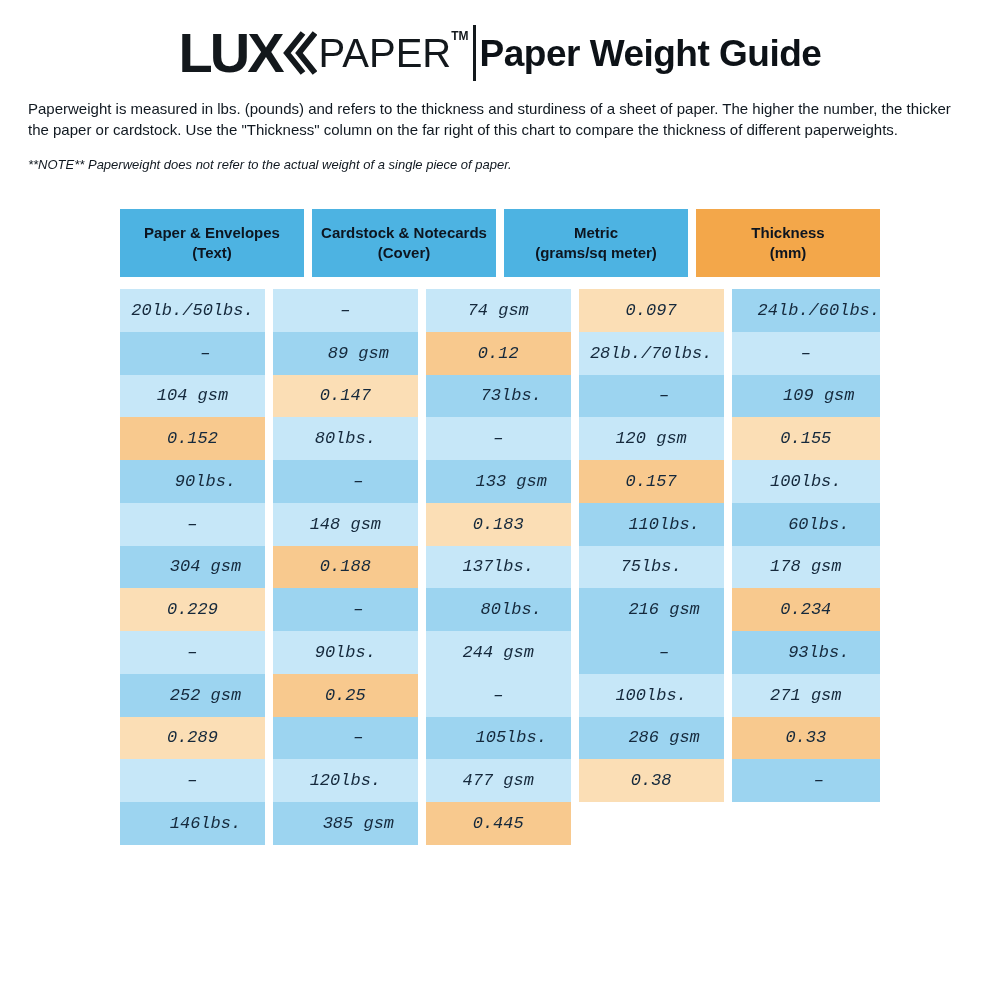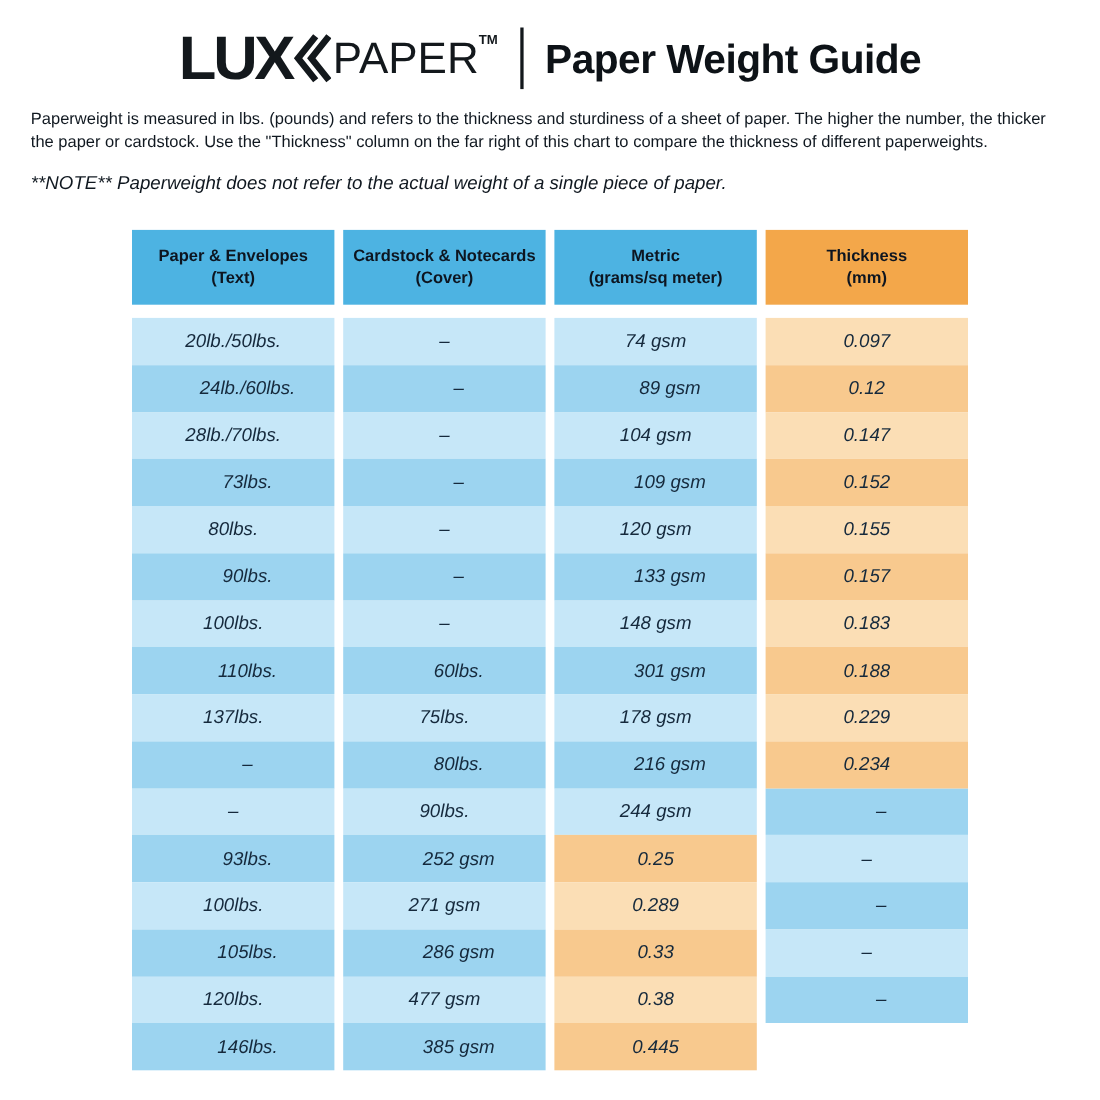--- a/index.html
+++ b/index.html
@@ -3,21 +3,21 @@
 <meta charset="utf-8">
 <style>
   html,body{margin:0;padding:0;background:#ffffff;}
   .page{
     position:relative;width:1000px;height:1000px;background:#ffffff;
     font-family:"Liberation Sans",sans-serif;color:#101820;overflow:hidden;
   }
   
   .brand-header{
     position:absolute;top:20px;left:0;right:0;height:66px;
-    display:flex;justify-content:center;align-items:center;gap:20px;
+    display:flex;justify-content:center;align-items:center;gap:4px;
   }
   .logo{display:flex;align-items:center;}
   .logo-lux{
     font-size:56px;font-weight:900;letter-spacing:-3px;color:#13181c;line-height:1;
   }
   .logo-chevrons{display:block;margin:0 2px 0 1px;}
   .logo-paper{
     font-size:40px;font-weight:400;letter-spacing:0px;color:#13181c;line-height:1;
   }
   .logo-tm{
@@ -27,37 +27,38 @@
   .page-title{
     font-size:37px;font-weight:800;color:#0d1217;letter-spacing:-0.5px;line-height:1;
   }
   
   .intro{
     position:absolute;top:99px;left:28px;width:946px;
     font-size:15px;line-height:1.38;color:#101820;
   }
   .note{
     position:absolute;top:157px;left:28px;width:946px;
-    font-size:17px;font-style:italic;color:#101820;
+    font-size:13px;font-style:italic;color:#101820;
   }
   
   .pw-table{position:absolute;top:209px;left:120px;width:760px;}
   .t-head{
     display:grid;grid-template-columns:repeat(4,1fr);column-gap:8px;
     height:68px;margin-bottom:12px;
   }
   .hcell{
     display:flex;flex-direction:column;justify-content:center;align-items:center;
     font-weight:700;font-size:15px;line-height:1.35;color:#0d1520;
   }
   .h-blue{background:var(--header_blue);}
   .h-orange{background:var(--header_orange);}
   .t-body{
-    display:grid;grid-template-columns:repeat(4,1fr);column-gap:8px;
+    display:grid;grid-template-columns:repeat(5,1fr);column-gap:8px;
     grid-auto-rows:42.75px;
+    font-family:Liberation Mono, monospace;
   }
   .cell{
     display:flex;justify-content:center;align-items:center;text-align:center;
     font-size:17px;font-style:italic;color:#15293c;
   }
   .b-light{background:var(--row_blue_light);}
   .b-dark{background:var(--row_blue_dark);padding-left:26px;}
   .o-light{background:var(--row_orange_light);}
   .o-dark{background:var(--row_orange_dark);}
 </style>
@@ -127,21 +128,21 @@
         <div class="cell b-dark">90lbs.</div>
         <div class="cell b-dark">–</div>
         <div class="cell b-dark">133 gsm</div>
         <div class="cell o-dark">0.157</div>
         <div class="cell b-light">100lbs.</div>
         <div class="cell b-light">–</div>
         <div class="cell b-light">148 gsm</div>
         <div class="cell o-light">0.183</div>
         <div class="cell b-dark">110lbs.</div>
         <div class="cell b-dark">60lbs.</div>
-        <div class="cell b-dark">301 gsm</div>
+        <div class="cell b-dark">304 gsm</div>
         <div class="cell o-dark">0.188</div>
         <div class="cell b-light">137lbs.</div>
         <div class="cell b-light">75lbs.</div>
         <div class="cell b-light">178 gsm</div>
         <div class="cell o-light">0.229</div>
         <div class="cell b-dark">–</div>
         <div class="cell b-dark">80lbs.</div>
         <div class="cell b-dark">216 gsm</div>
         <div class="cell o-dark">0.234</div>
         <div class="cell b-light">–</div>

